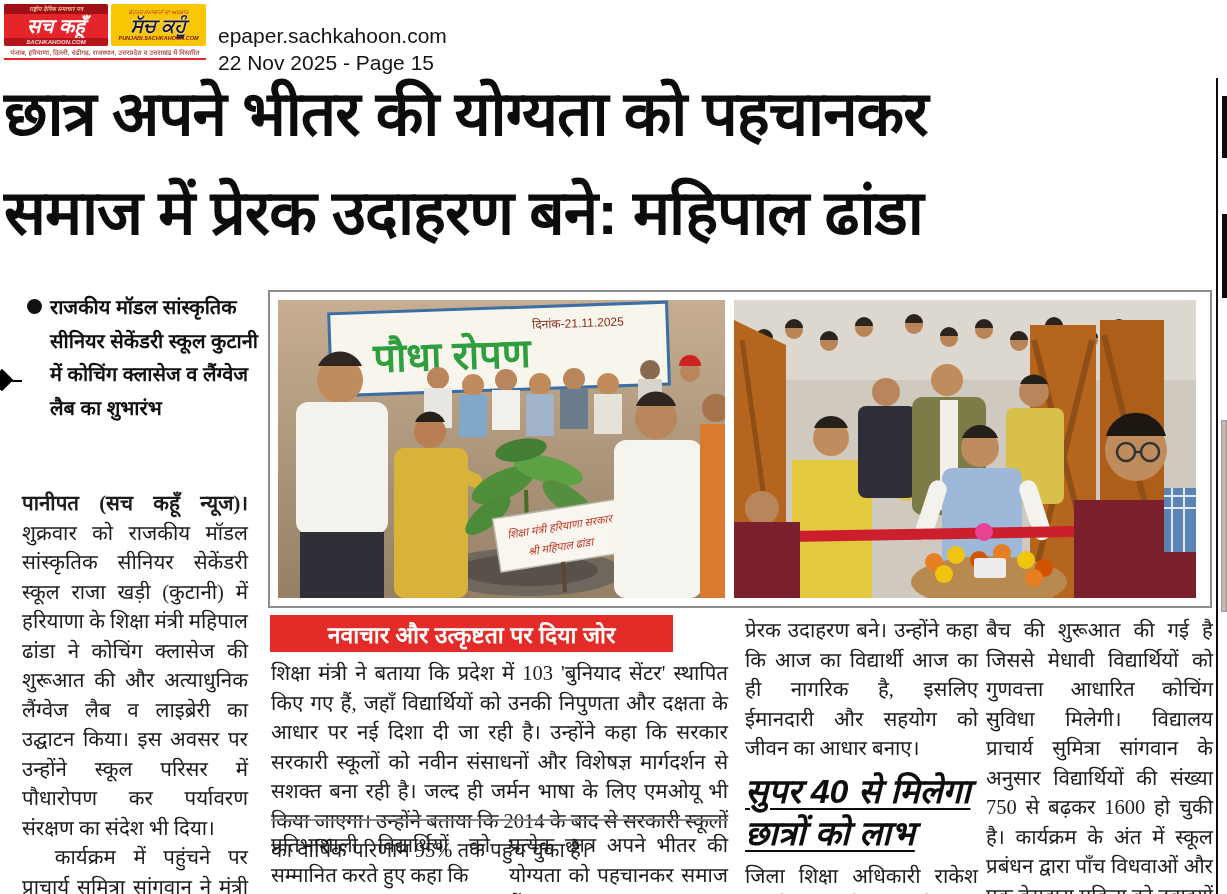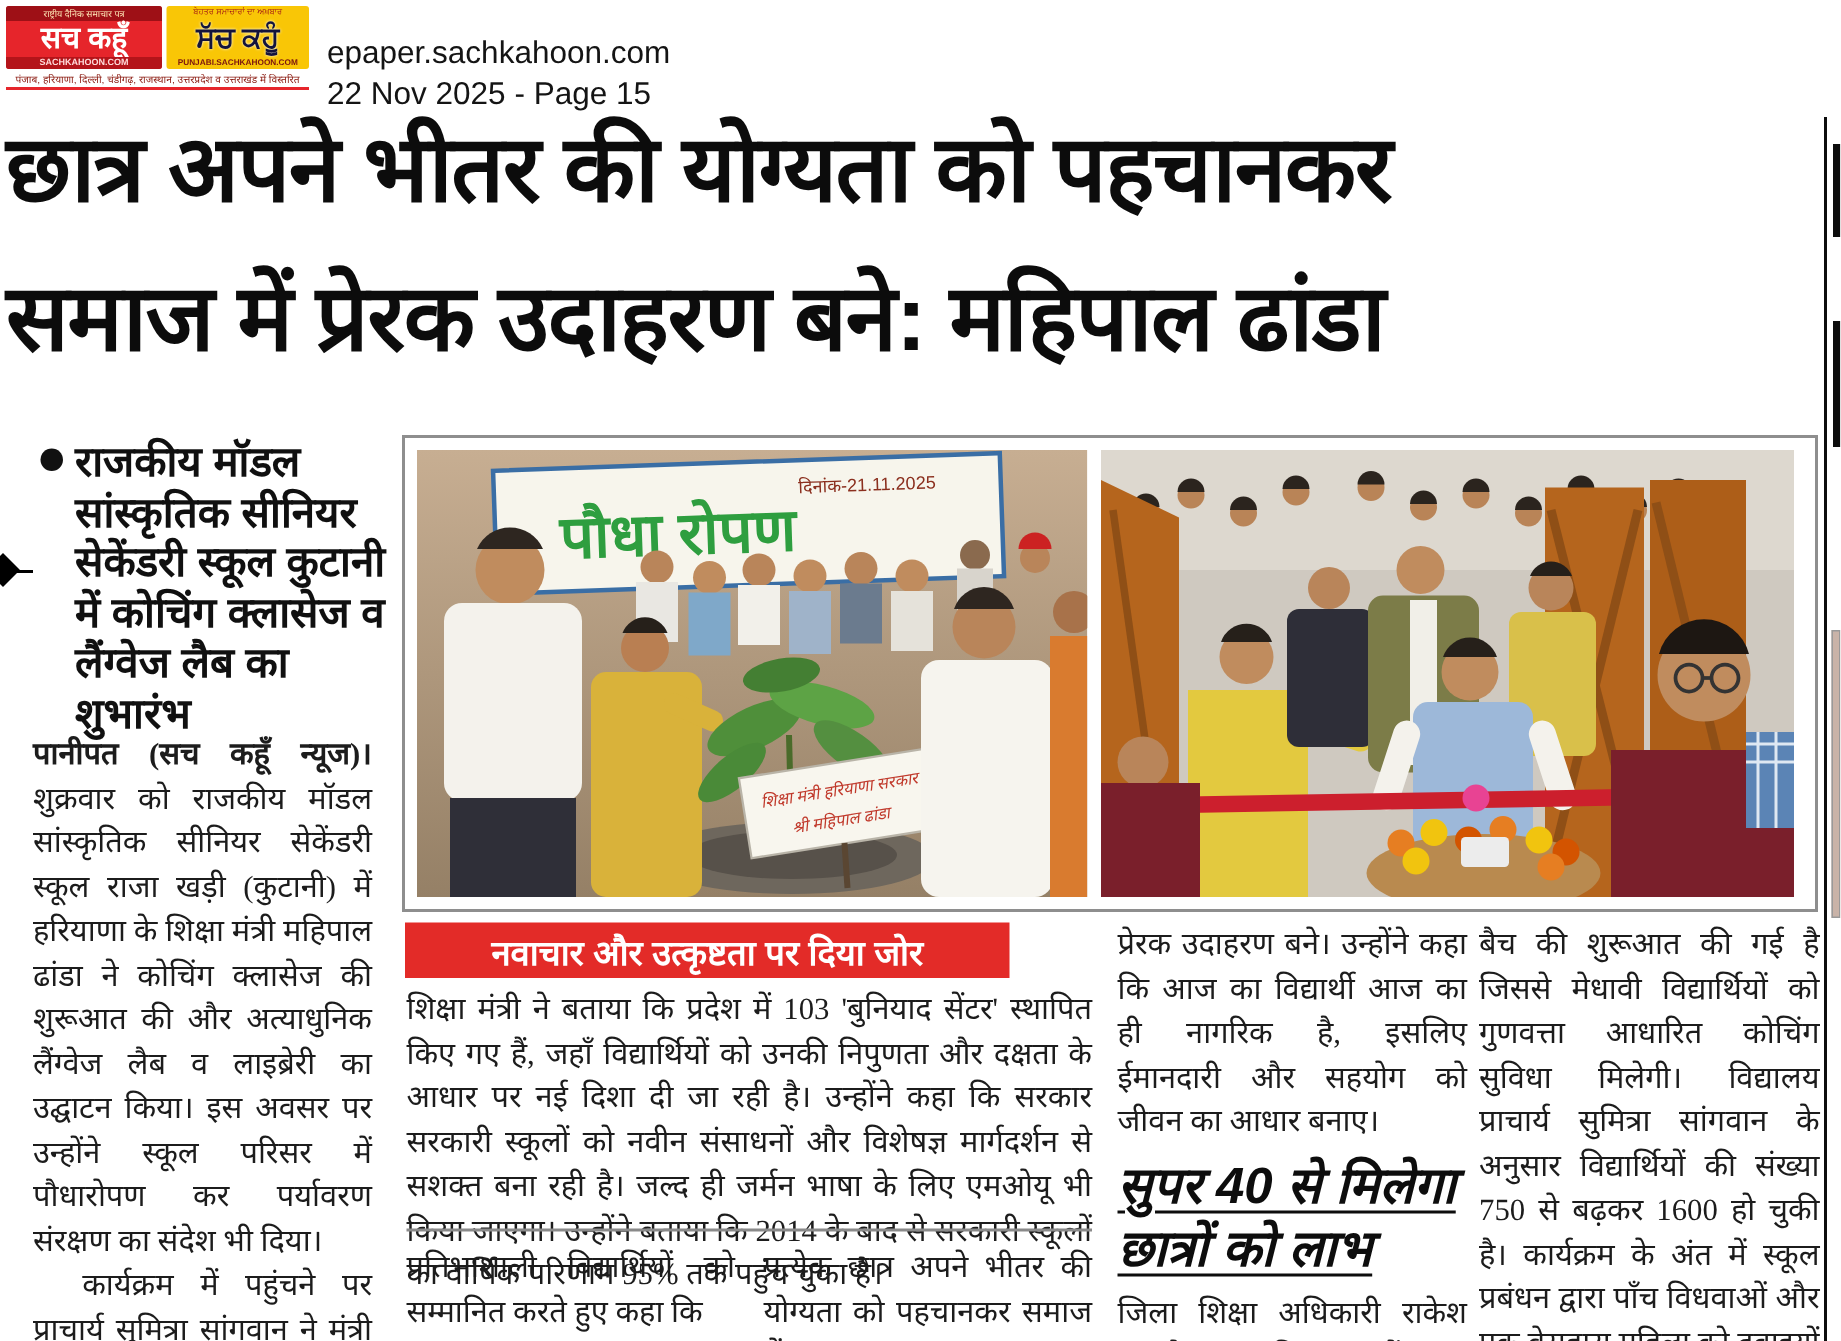--- a/index.html
+++ b/index.html
@@ -2,46 +2,46 @@
 <html><head>
 <meta charset="utf-8">
 <style>
   html,body{margin:0;padding:0;background:#ffffff;}
   .page{position:relative;width:1227px;height:894px;background:#fff;overflow:hidden;
         font-family:"Liberation Sans",sans-serif;color:#111;}
   .abs{position:absolute;}
 
   
   .masthead{left:4px;top:4px;width:202px;}
-  .logos{display:flex;gap:3px;}
+  .logos{display:flex;gap:3px;font-style:italic;}
   .logo-red{width:104px;height:42px;background:#e6252b;display:flex;flex-direction:column;
             align-items:center;justify-content:space-between;border-radius:2px;overflow:hidden;}
   .logo-red .tag{font-size:6px;color:#ffe9b8;background:#9e1016;width:100%;text-align:center;padding:1px 0;}
   .logo-red .ttl{font-size:20px;font-weight:900;color:#fff;line-height:18px;}
   .logo-red .dom{font-size:6px;font-weight:700;color:#ffd9d9;background:#b4141a;width:100%;text-align:center;padding:1px 0;}
   .logo-yel{width:95px;height:42px;background:#f9c606;display:flex;flex-direction:column;
-            align-items:center;justify-content:space-between;border-radius:2px;overflow:hidden;}
+            align-items:center;justify-content:center;border-radius:2px;overflow:hidden;}
   .logo-yel .tag{font-size:5.5px;color:#9e1016;width:100%;text-align:center;padding:1px 0;}
   .logo-yel .ttl{font-size:19px;font-weight:900;color:#14143c;line-height:17px;text-shadow:0 0 2px #fff;}
   .logo-yel .dom{font-size:5.5px;font-weight:700;color:#7c1510;width:100%;text-align:center;padding:1px 0;}
   .coverage{width:202px;font-size:6.8px;color:#8b1a10;text-align:center;padding:2px 0 1px 0;
             border-bottom:2px solid #e6252b;}
   .hdr-info{left:218px;top:22px;font-size:21px;line-height:27px;color:#141414;}
 
   
   .headline{left:4px;top:64px;width:1208px;font-size:62px;line-height:99px;font-weight:900;
             color:#0c0c0c;letter-spacing:-1px;}
 
   
   .marker-line{left:0;top:380px;width:22px;height:2px;background:#000;}
   .marker-dot{left:-6px;top:372px;width:16px;height:16px;background:#000;transform:rotate(45deg);}
 
   
   .bullet{left:27px;top:299px;width:15px;height:15px;border-radius:50%;background:#111;}
-  .highlight{left:50px;top:291px;width:208px;font-size:28px;line-height:33.5px;font-weight:700;color:#101010;}
+  .highlight{left:50px;top:291px;width:208px;font-size:20px;line-height:33.5px;font-weight:700;color:#101010;}
 
   
   .body-txt{font-family:"Liberation Serif",serif;font-size:20.5px;line-height:29.5px;
             text-align:justify;color:#1c1c1c;}
   .col1{left:22px;top:489px;width:226px;}
   .col1 p{margin:0;}
   .col1 p+p{text-indent:1.6em;}
   .lead{font-weight:700;}
 
   

